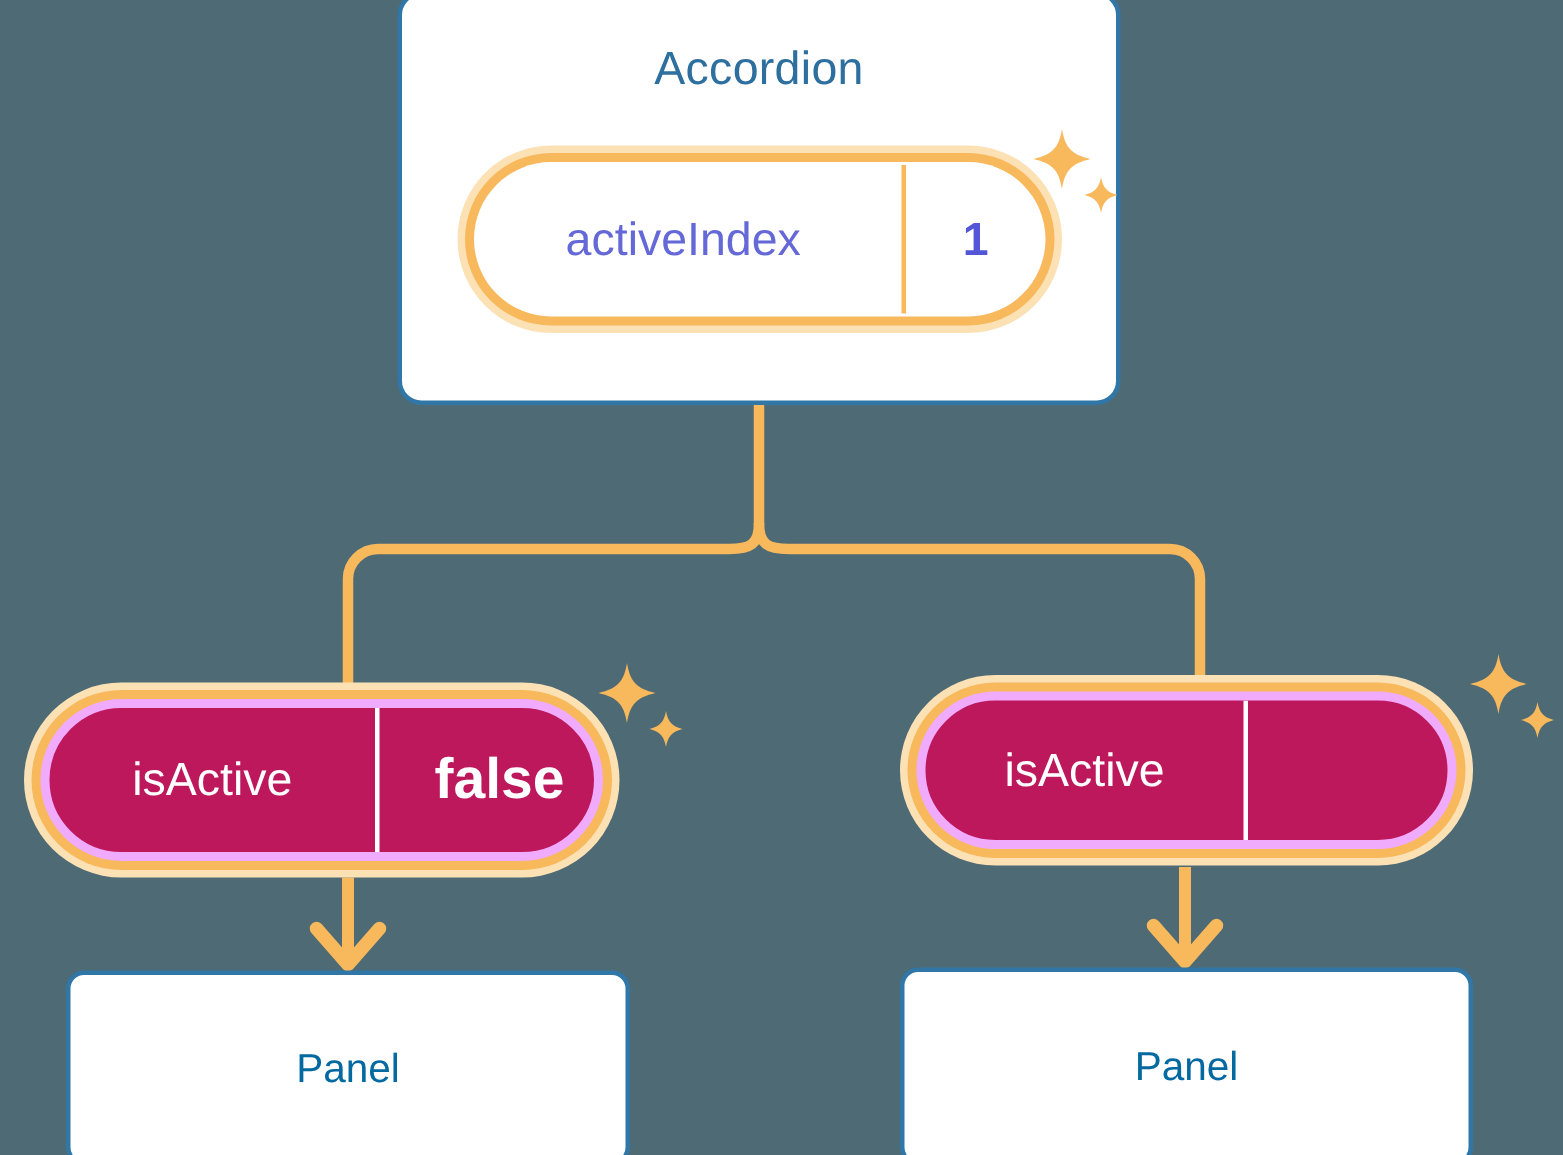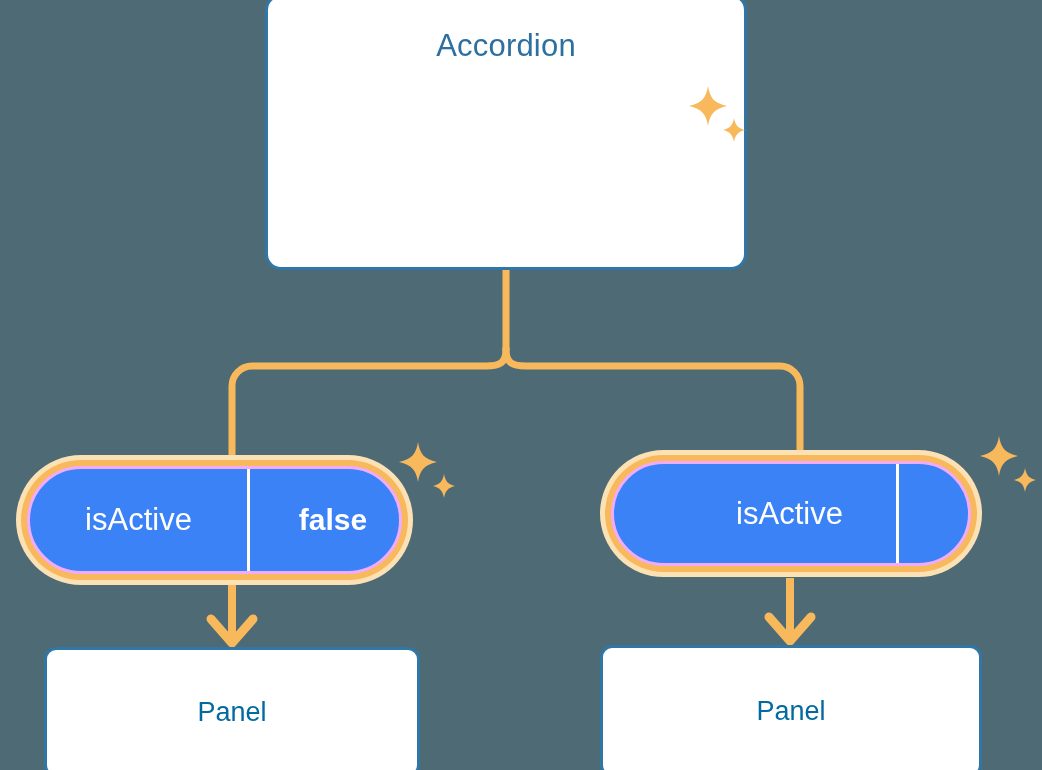--- a/index.html
+++ b/index.html
@@ -120,42 +120,41 @@
   #root-pill .pill-val {
     flex: 1 1 auto;
     text-align: center;
     color: #5356d6;
     font-size: 31px;
     font-weight: 700;
   }
 
   
   .leaf-pill .pill-inner {
-    background: #3b82f6;
-    border: 3px solid #f0abfc;
-    justify-content: center;
+    background: #be185d;
+    border: 6px solid #f0abfc;
   }
   .leaf-pill .pill-key {
     flex: 0 0 auto;
     text-align: center;
     color: #ffffff;
     font-size: 31px;
     font-weight: 400;
   }
   .leaf-pill .pill-div {
     width: 3px;
     align-self: stretch;
     background: #ffffff;
     flex: 0 0 auto;
   }
   .leaf-pill .pill-val {
     flex: 1 1 auto;
     text-align: center;
     color: #ffffff;
-    font-size: 30px;
+    font-size: 38px;
     font-weight: 700;
     padding-left: 17px;
   }
 
   #left-pill {
     left: 16px;
     top: 455px;
     width: 397px;
     height: 130px;
   }
@@ -237,20 +236,29 @@
     <g>
       <path d="M 790 578 L 790 638" fill="none" stroke="#f8b85c" stroke-width="8" stroke-linecap="butt"></path>
       <path d="M 769 617 L 790 641 L 811 617" fill="none" stroke="#f8b85c" stroke-width="9" stroke-linecap="round" stroke-linejoin="round"></path>
     </g>
   </svg>
 
   <div class="card" id="accordion-card">
     <div class="card-title">Accordion</div>
   </div>
 
+  <div class="pill-wrap" id="root-pill">
+    <div class="pill-glow"></div>
+    <div class="pill-ring"></div>
+    <div class="pill-inner">
+      <div class="pill-key">activeIndex</div>
+      <div class="pill-div"></div>
+      <div class="pill-val">1</div>
+    </div>
+  </div>
 
   <div class="sparkle-group" id="sparkle-root">
     <svg width="64" height="64" viewBox="0 0 64 64" aria-hidden="true">
       <path fill="#f8b85c" d="M22 2 C24 14, 28 19, 41 22 C28 25, 24 30, 22 42 C20 30, 16 25, 3 22 C16 19, 20 14, 22 2 Z"></path>
       <path fill="#f8b85c" d="M48 34 C49.3 41, 51.6 44, 59 46 C51.6 48, 49.3 51, 48 58 C46.7 51, 44.4 48, 37 46 C44.4 44, 46.7 41, 48 34 Z"></path>
     </svg>
   </div>
 
   <div class="pill-wrap leaf-pill" id="left-pill">
     <div class="pill-glow"></div>

